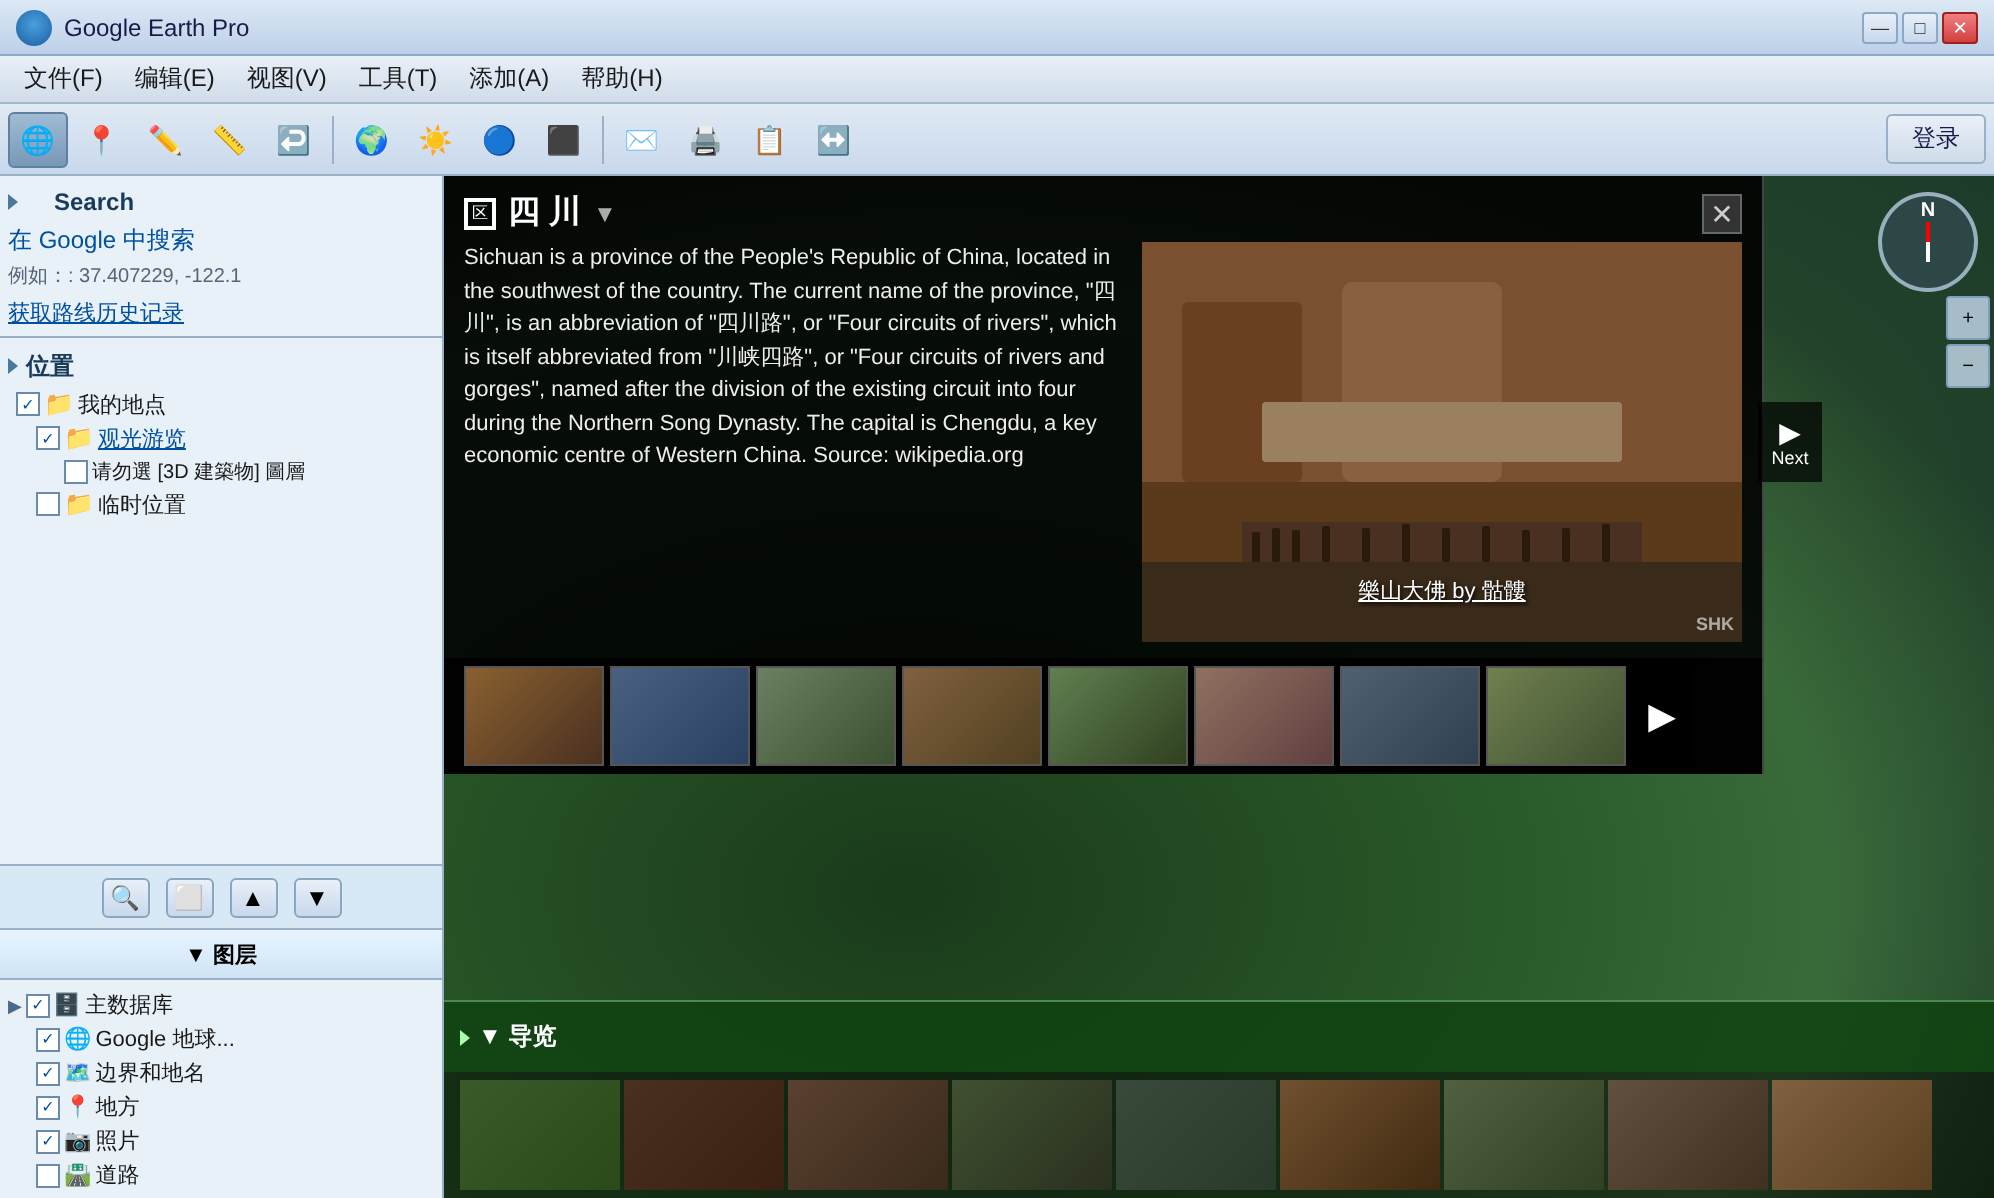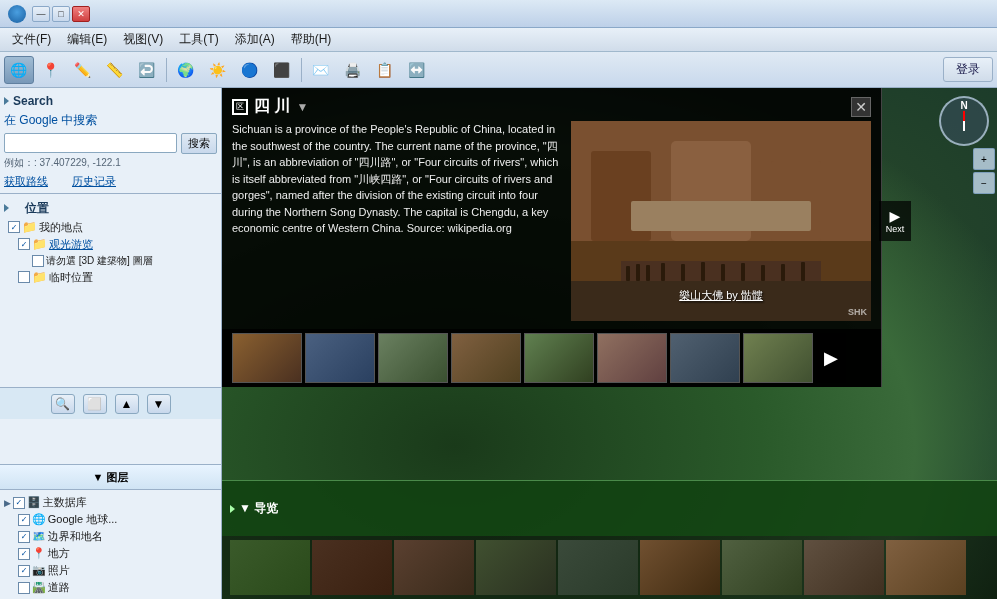--- a/index.html
+++ b/index.html
@@ -110,21 +110,21 @@
     }
 
     
     #search-section {
       padding: 4px;
       border-bottom: 1px solid #9ab0c8;
     }
     #search-header {
       display: flex;
       align-items: center;
-      gap: 4px;
+      gap: 18px;
       padding: 2px 0 4px 0;
     }
     .triangle-icon {
       width: 0; height: 0;
       border-left: 5px solid #4a7a9a;
       border-top: 4px solid transparent;
       border-bottom: 4px solid transparent;
     }
     .section-title {
       font-size: 12px;
@@ -165,33 +165,33 @@
     }
 
     .hint-text {
       font-size: 10px;
       color: #556677;
       margin-top: 2px;
     }
 
     .action-links {
       display: flex;
-      gap: 24px;
+      gap: 0;
       margin-top: 4px;
     }
     .action-link {
       color: #0050a0;
       text-decoration: underline;
       font-size: 11px;
       cursor: pointer;
     }
     .section-row {
       display: flex;
       align-items: center;
-      gap: 16px;
+      gap: 4px;
       padding: 2px 0;
     }
 
     
     #places-section {
       flex: 1;
       overflow-y: auto;
       padding: 4px;
     }
     .tree-item {
@@ -212,21 +212,20 @@
     .checkbox.checked::after { content: '✓'; color: #0050a0; }
     .tree-label { font-size: 11px; color: #1a1a1a; }
     .tree-label.blue { color: #0050a0; text-decoration: underline; }
     .tree-indent { padding-left: 14px; }
     .tree-indent2 { padding-left: 28px; }
 
     
     #bottom-tabs {
       display: flex;
       border-top: 1px solid #9ab0c8;
-      margin-top: 45px;
     }
     .tab-btn {
       flex: 1;
       height: 24px;
       display: flex; align-items: center; justify-content: center;
       font-size: 11px;
       background: linear-gradient(to bottom, #d8e8f4, #b8cce0);
       border-right: 1px solid #9ab0c8;
       cursor: pointer;
     }
@@ -413,21 +412,21 @@
     
     #nav-panel {
       position: absolute;
       bottom: 0; left: 0; right: 0;
       background: rgba(0,0,0,0.5);
     }
     #nav-panel-header {
       display: flex;
       align-items: center;
       gap: 4px;
-      padding: 19px 8px;
+      padding: 9px 8px;
       background: rgba(20,80,20,0.7);
       border-top: 1px solid #4a8a4a;
     }
     .nav-panel-title {
       font-size: 12px;
       color: white;
       font-weight: bold;
     }
     #nav-photos {
       display: flex;
@@ -506,20 +505,21 @@
       font-size: 10px;
       cursor: pointer;
       border-radius: 2px;
     }
   </style>
 </head>
 <body>
 
 <div id="titlebar">
   <div class="logo"></div>
+  <span class="title-text">Google Earth Pro</span>
   <div class="win-controls">
     <div class="win-btn">—</div>
     <div class="win-btn">□</div>
     <div class="win-btn close">✕</div>
   </div>
 </div>
 
 <div id="menubar">
   <span class="menu-item">文件(F)</span>
   <span class="menu-item">编辑(E)</span>
@@ -551,24 +551,20 @@
 <div id="main">
 
   <div id="left-panel">
 
     <div id="search-section">
       <div id="search-header">
         <div class="triangle-icon"></div>
         <span class="section-title">Search</span>
       </div>
       <a class="search-link">在 Google 中搜索</a>
-      <div class="search-row">
-        <input class="search-input" type="text" style="">
-        <button class="search-btn">搜索</button>
-      </div>
       <div class="hint-text">例如：: 37.407229, -122.1</div>
       <div class="action-links">
         <a class="action-link">获取路线</a>
         <a class="action-link">历史记录</a>
       </div>
     </div>
 
     <div id="places-section" style="flex:1; overflow-y:auto; padding:4px;">
       <div class="section-row">
         <div class="triangle-icon"></div>

